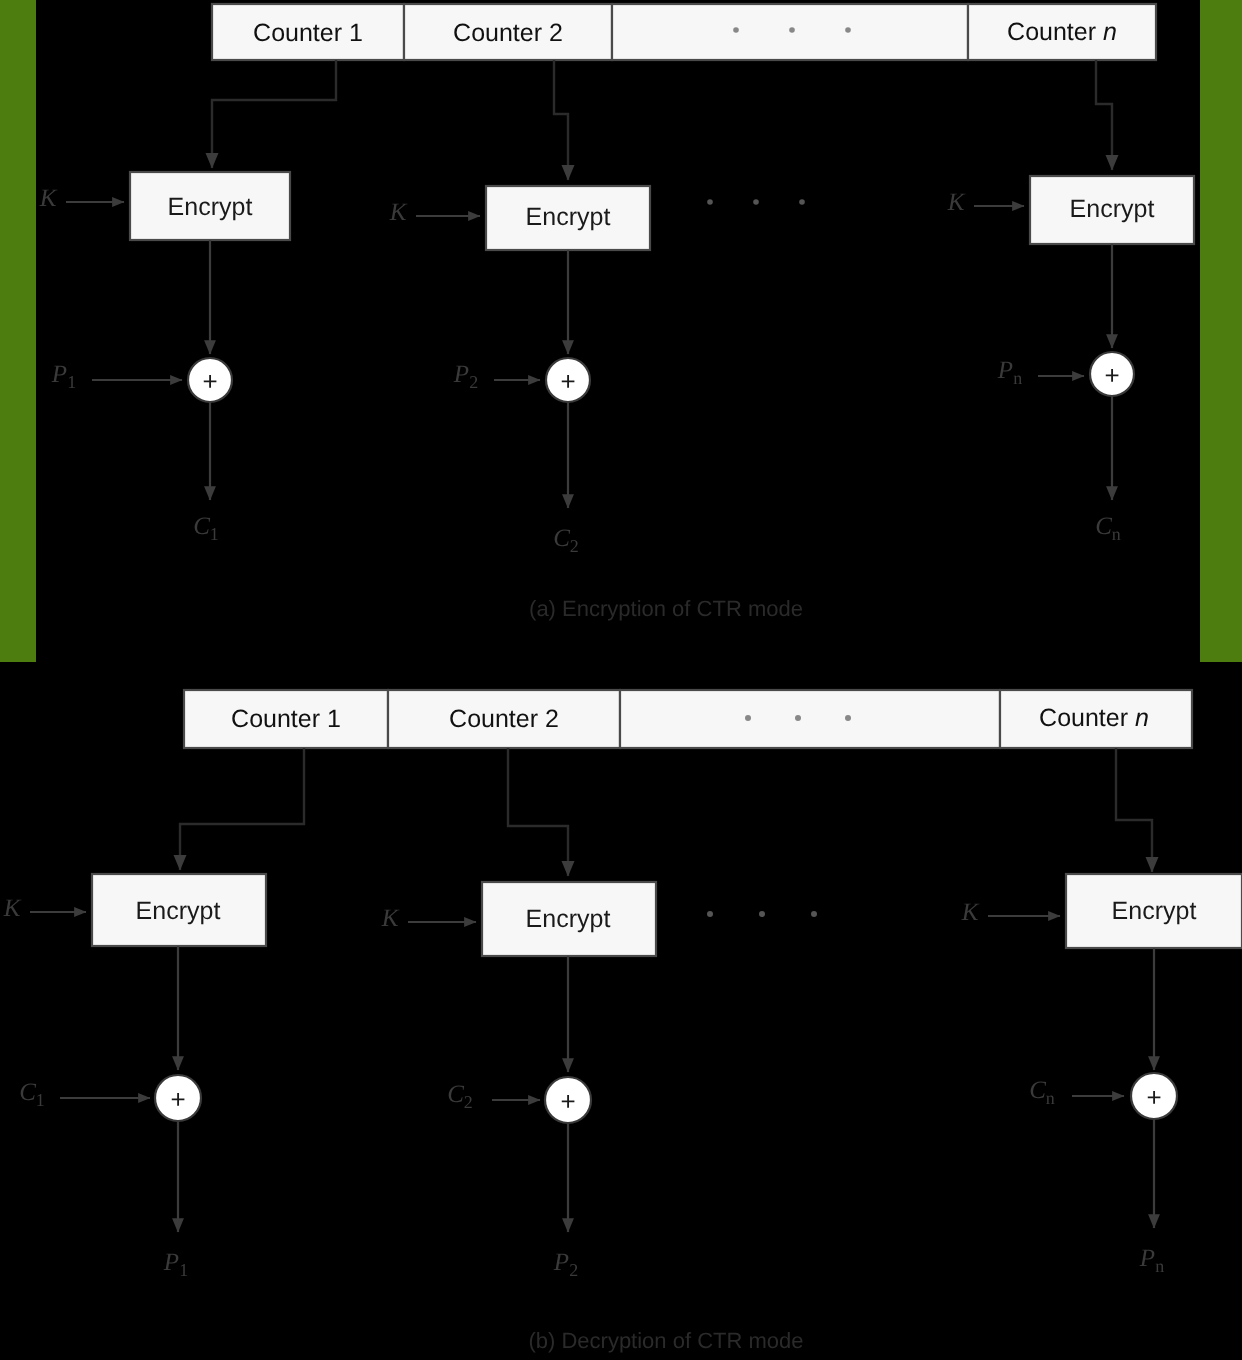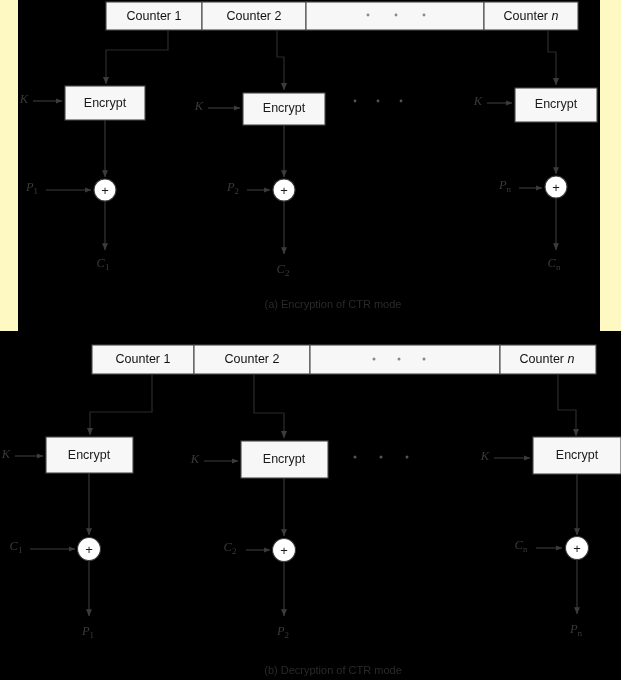--- a/index.html
+++ b/index.html
@@ -1,18 +1,18 @@
 <!DOCTYPE html>
 <html><head>
 <meta charset="utf-8">
 <style>
   html,body{margin:0;padding:0;background:#ffffff;}
   body{width:621px;height:680px;overflow:hidden;
        font-family:"Liberation Sans","DejaVu Sans",sans-serif;}
-  #stage{position:relative;width:621px;height:680px;background:#fef9c3;}
+  #stage{position:relative;width:621px;height:680px;background:#4d7c0f;}
   svg{display:block;}
   .panel-bg{fill:#000000;}
   .box{fill:#f7f7f7;stroke:#4a4a4a;stroke-width:1.1;}
   .xor{fill:#ffffff;stroke:#3a3a3a;stroke-width:1.1;}
   .wire{stroke:#3c3c3c;stroke-width:1.1;fill:none;}
   .wire-dark{stroke:#2b2b2b;stroke-width:1.2;fill:none;}
   .box-label{fill:#1a1a1a;font-size:12.5px;
              font-family:"Liberation Sans","DejaVu Sans",sans-serif;
              text-anchor:middle;dominant-baseline:middle;}
   .sig{fill:#3a3a3a;font-size:12.5px;font-style:italic;

